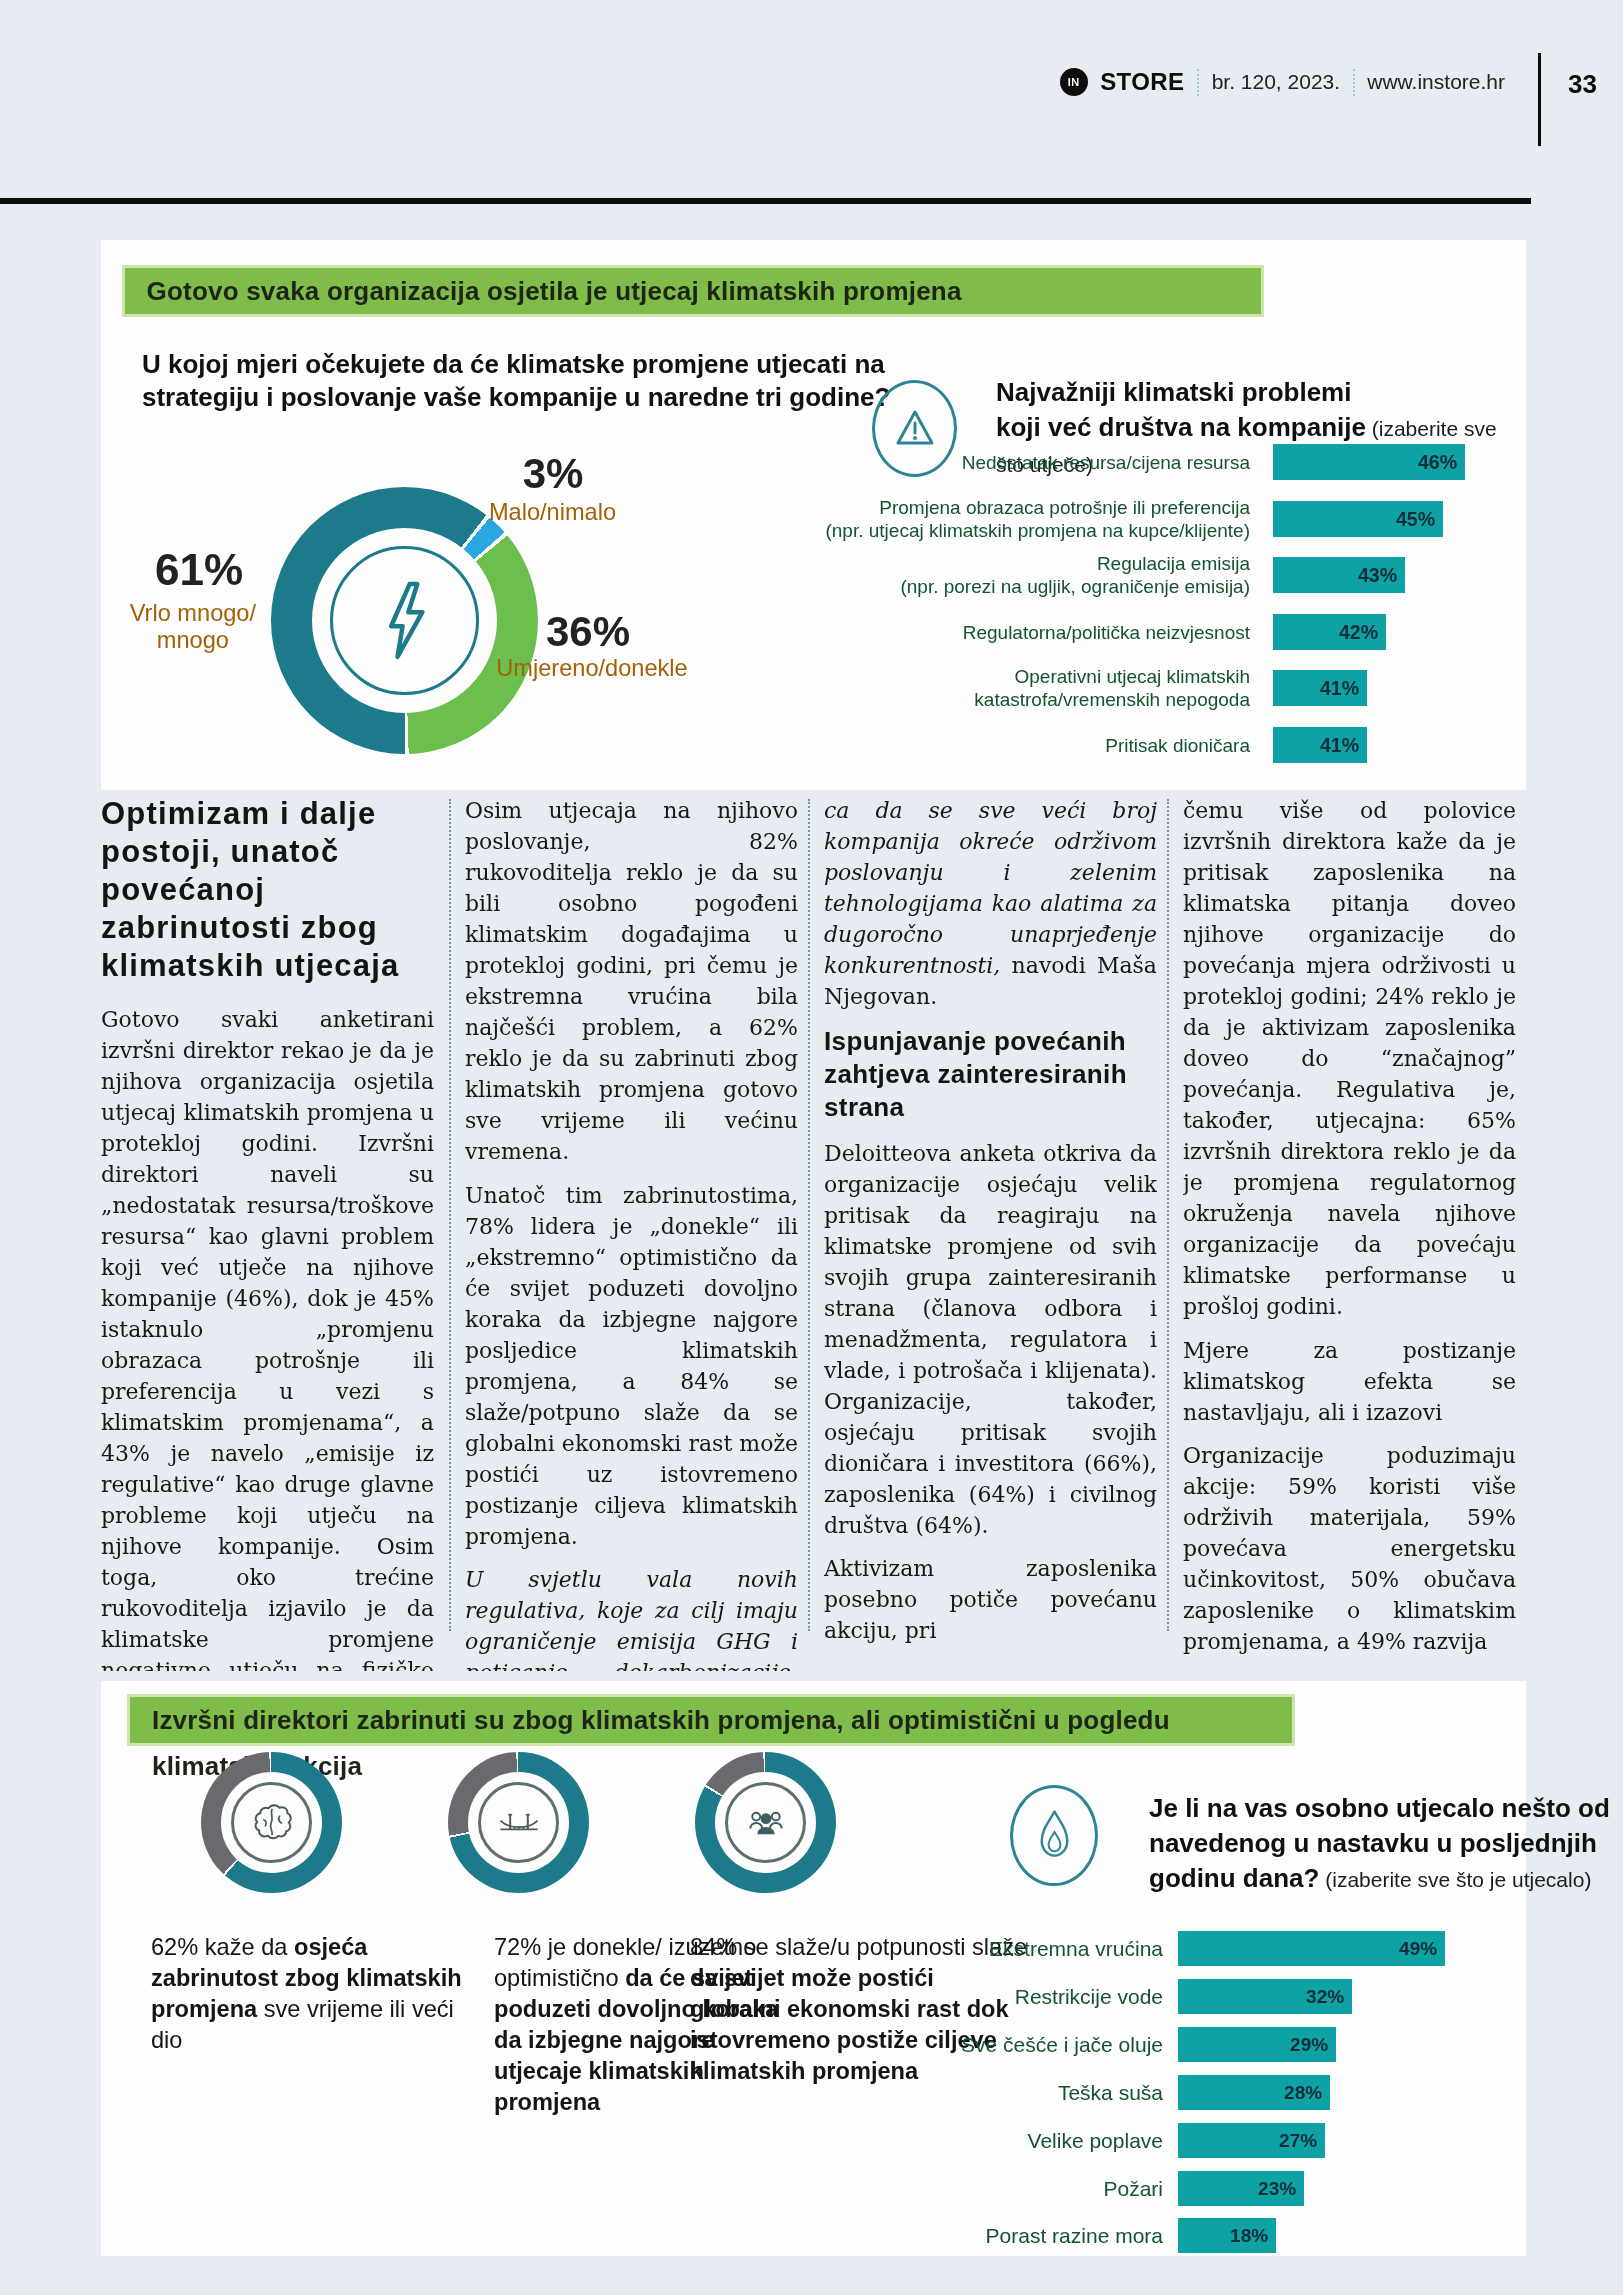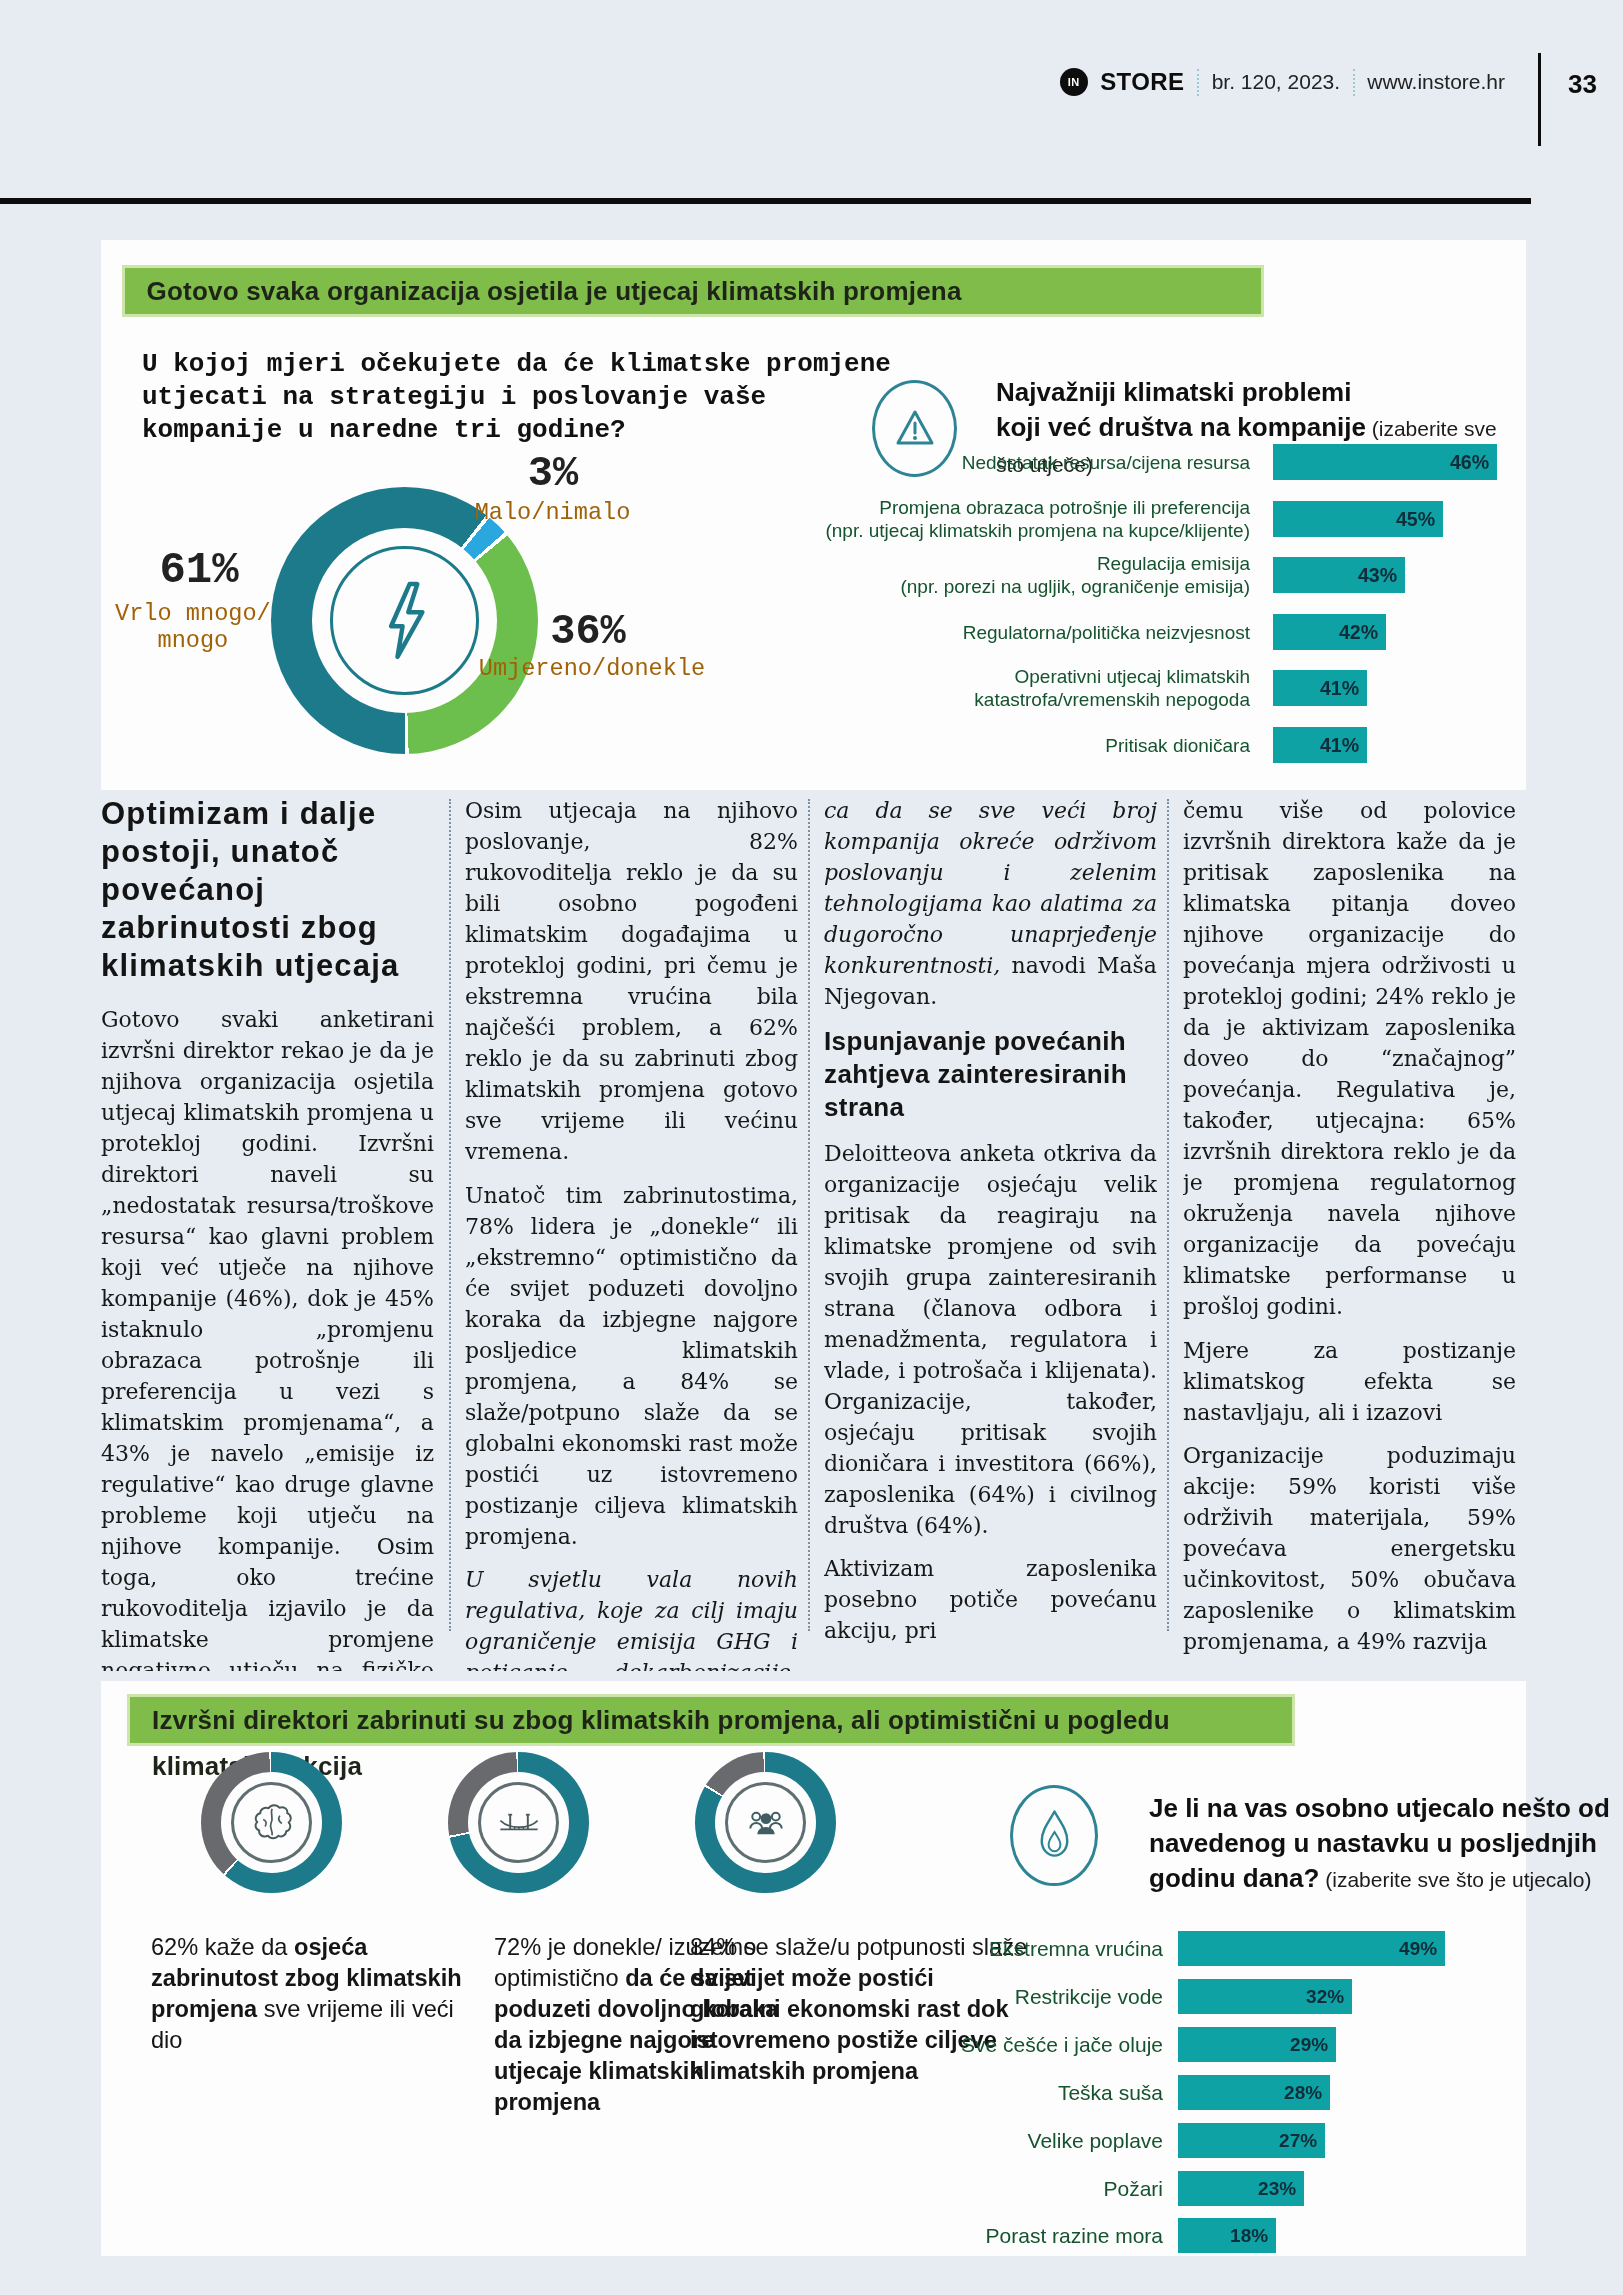--- a/index.html
+++ b/index.html
@@ -3,21 +3,21 @@
 <meta charset="utf-8">
 <style>
   :root{
     --page-bg:#e6ecf2; --panel:#fdfdfd; --banner:#7fbc4a; --banner-edge:#cde4ab;
     --teal:#1c7a8a; --tealbar:#0fa2a5; --blue:#2aa7df; --green:#6cbe4d;
     --gray:#696a6e; --pct:#0f2d3a; --ink:#151515;
   }
   *{box-sizing:border-box;margin:0;padding:0;}
   html,body{width:1623px;height:2295px;}
   body{position:relative;background:var(--page-bg);font-family:"Liberation Sans",sans-serif;color:var(--ink);overflow:hidden;}
-  .abs{position:absolute;font-family:Liberation Mono, monospace;}
+  .abs{position:absolute;}
 
   
   .hdr{position:absolute;top:68px;right:118px;display:flex;align-items:center;gap:12.6px;font-size:21px;color:#222;}
   .logo-circle{width:28px;height:28px;border-radius:50%;background:#0d0d0d;color:#fff;display:flex;align-items:center;justify-content:center;font-size:11px;font-weight:bold;letter-spacing:0.4px;}
   .brand{font-size:24px;font-weight:bold;letter-spacing:0.4px;color:#0d0d0d;}
   .hsep{width:0;height:27px;border-left:2.4px dotted #9fc6d4;}
   .pg-rule{position:absolute;left:1538px;top:53px;width:3.1px;height:93px;background:#0d0d0d;}
   .pg-num{position:absolute;left:1568px;top:69px;font-size:26px;font-weight:bold;color:#0d0d0d;}
   .top-rule{position:absolute;left:0;top:198px;width:1531px;height:6.3px;background:#0c0c0c;}
 
@@ -123,21 +123,21 @@
       <circle cx="50" cy="68" r="4" fill="#2d8494"></circle>
     </svg>
   </div>
   <div class="chart-title" style="left:895px;top:135px;">
     <div>Najvažniji klimatski problemi</div>
     <div><span>koji već društva na kompanije</span><span class="chart-note"> (izaberite sve što utječe)</span></div>
   </div>
   <div id="bars1" class="bars">
       <div class="brow" style="top: 0px; height: 36px;">
         <div class="blabel" style="top: 6.7px;">Nedostatak resursa/cijena resursa</div>
-        <div class="bbar" style="width: 224px; height: 36px;">
+        <div class="bbar" style="width: 192px; height: 36px;">
           <span class="bpct">46%</span>
         </div>
       </div>
       <div class="brow" style="top: 57px; height: 36px;">
         <div class="blabel" style="top: -4.7px;">Promjena obrazaca potrošnje ili preferencija<br>(npr. utjecaj klimatskih promjena na kupce/klijente)</div>
         <div class="bbar" style="width: 170px; height: 36px;">
           <span class="bpct">45%</span>
         </div>
       </div>
       <div class="brow" style="top: 113px; height: 36px;">

